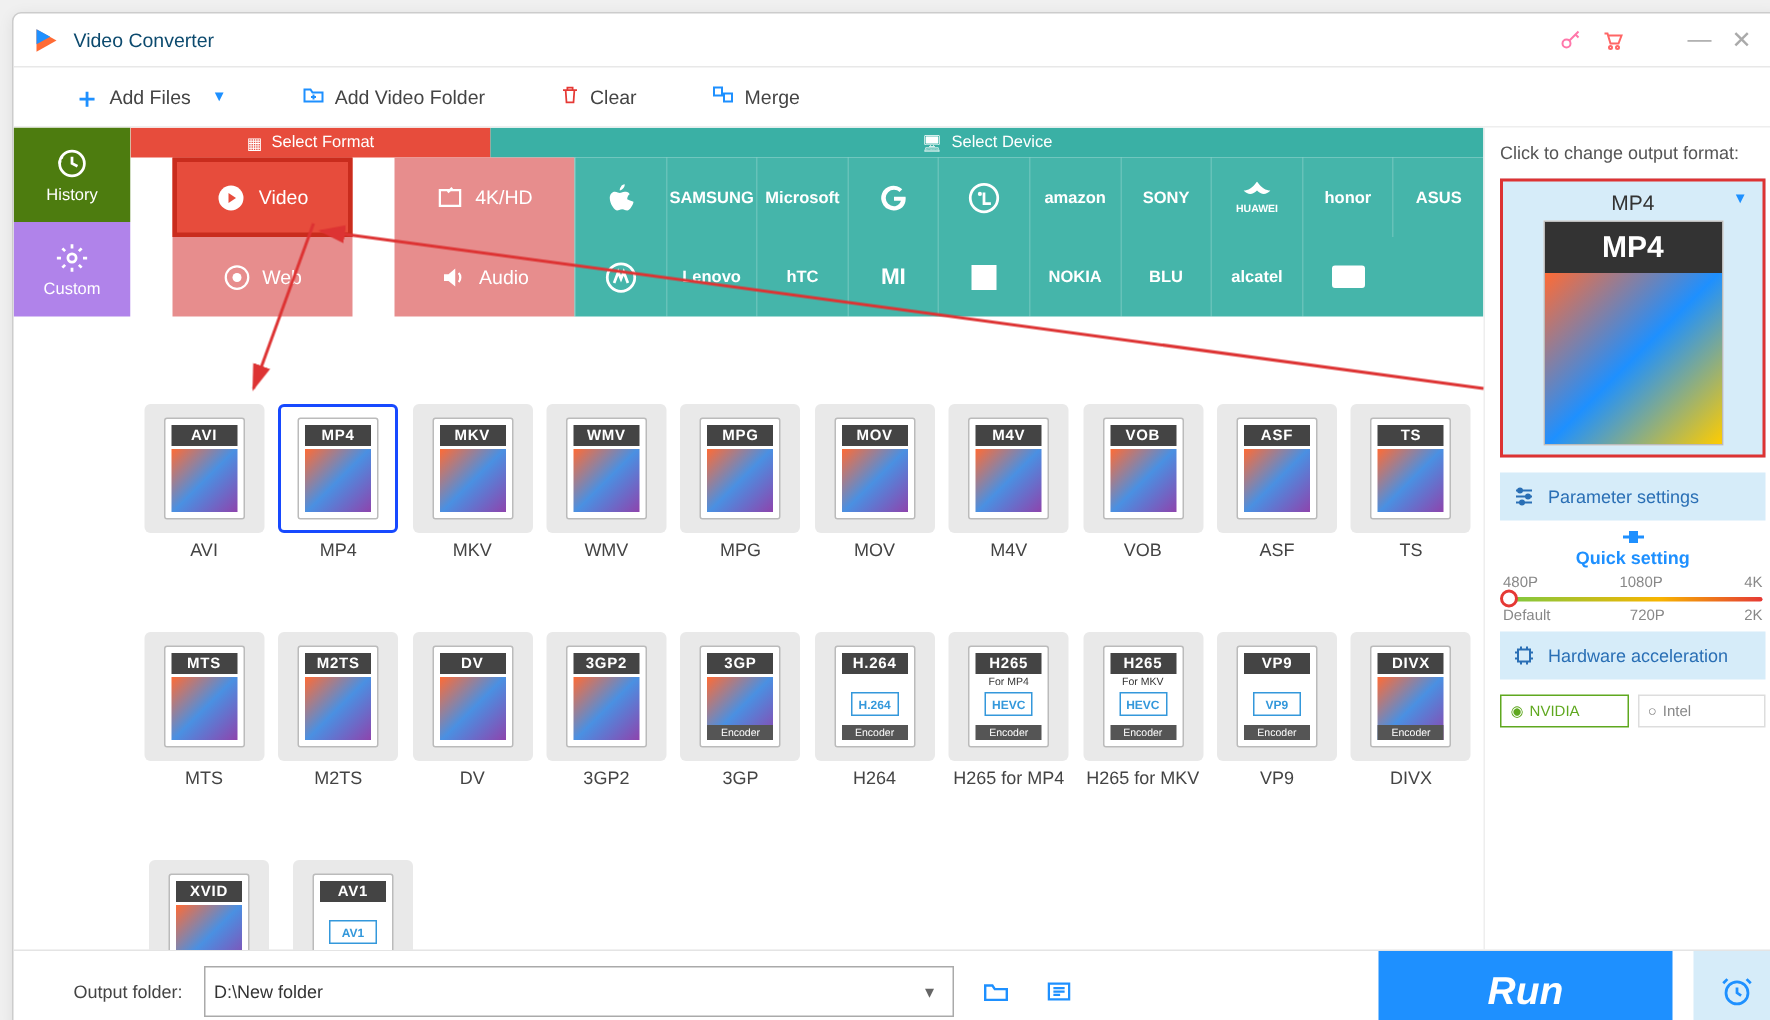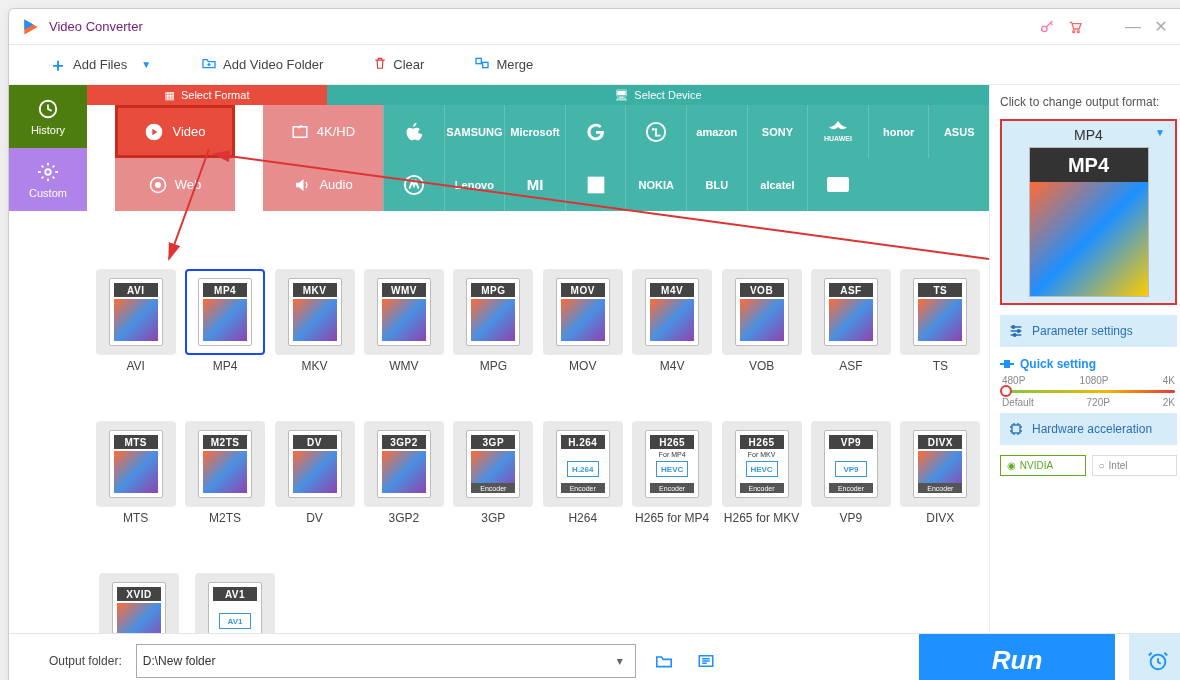--- a/index.html
+++ b/index.html
@@ -2,21 +2,21 @@
 <html><head>
 <meta charset="utf-8">
 <style>
 * { box-sizing: border-box; margin: 0; padding: 0; font-family: "Segoe UI", Arial, sans-serif; }
 body { background: #f0f0f0; padding: 8px; }
 .window { width: 1180px; height: 680px; background: #fff; border: 1px solid #ccc; border-radius: 6px; overflow: hidden; display: flex; flex-direction: column; box-shadow: 0 2px 10px rgba(0,0,0,.08); }
 
 
 .titlebar { height: 36px; display: flex; align-items: center; padding: 0 12px; border-bottom: 1px solid #e8e8e8; }
 .titlebar .logo { width: 20px; height: 20px; margin-right: 8px; }
-.titlebar .title { font-size: 13px; color: #701a75; flex: 1; }
+.titlebar .title { font-size: 13px; color: #0c4a6e; flex: 1; }
 .titlebar .t-icon { width: 28px; height: 28px; display: flex; align-items: center; justify-content: center; color: #aaa; cursor: pointer; }
 .titlebar .t-icon.key { color: #f7a; }
 .titlebar .t-icon.cart { color: #f66; }
 
 
 .toolbar { height: 40px; display: flex; align-items: center; padding: 0 40px; gap: 50px; border-bottom: 1px solid #eee; }
 .tool-btn { display: flex; align-items: center; gap: 6px; font-size: 13px; color: #444; cursor: pointer; }
 .tool-btn .plus { color: #1e90ff; font-weight: bold; font-size: 18px; }
 .tool-btn .drop { color: #1e90ff; font-size: 10px; margin-left: 8px; }
 .tool-btn .trash { color: #e53935; }
@@ -63,21 +63,21 @@
 
 .rightpanel { width: 198px; border-left: 1px solid #eee; padding: 10px 10px 0 10px; display:flex; flex-direction:column; gap:10px; font-size:12px; color:#444; }
 .rightpanel .hint { font-size: 12px; color:#555; }
 .outbox { border:2px solid #d33; background:#d6ecf9; padding:6px; display:flex; flex-direction:column; align-items:center; gap:4px;}
 .outbox .fmtname { font-size:14px; color:#333; align-self:stretch; display:flex; justify-content:center; position:relative;}
 .outbox .fmtname .tri { position:absolute; right:4px; color:#1e90ff; font-size:10px;}
 .outthumb { width:120px; height:150px; background:#fff; border:1px solid #bbb; display:flex; flex-direction:column;}
 .outthumb .tbar{ height:34px; background:#333; color:#fff; font-size:20px; font-weight:bold; display:flex;align-items:center;justify-content:center;}
 .outthumb .tbody{ flex:1; background:linear-gradient(135deg,#ff6b35,#1e90ff,#ffcc00);}
 .panel-btn { background:#d6ecf9; padding:8px; display:flex; align-items:center; gap:8px; color:#2a6fb5; cursor:pointer;}
-.qs-label { display:flex; align-items:center; gap:6px; color:#1e90ff; font-size:12px; font-weight:600;}
+.qs-label { display:flex; align-items:center; gap:6px; color:#1e90ff; font-size:12px; font-weight:600;flex-direction:column;}
 .qs-scale { position:relative; height:28px; margin:4px 2px 0 2px;}
 .qs-ticks { display:flex; justify-content:space-between; font-size:10px; color:#888;}
 .qs-track { height:3px; background:linear-gradient(90deg,#7ac943 0%,#f7b500 60%,#e53935 100%); margin:4px 0; border-radius:2px; position:relative;}
 .qs-thumb { position:absolute; top:-5px; left:-2px; width:12px; height:12px; border:2px solid #e53935; background:#fff; border-radius:50%;}
 .hw-btn { background:#d6ecf9; padding:8px; display:flex; align-items:center; gap:8px; color:#2a6fb5; cursor:pointer;}
 .gpu-row { display:flex; gap:6px;}
 .gpu { flex:1; border:1px solid #ddd; padding:4px 6px; font-size:10px; display:flex; align-items:center; gap:4px; color:#888; cursor:pointer;}
 .gpu.nvidia { color:#5fa81f; border-color:#5fa81f;}
 
 
@@ -243,20 +243,21 @@
             </div>
             <div class="brand">honor</div>
             <div class="brand">ASUS</div>
             <div class="brand">
               <svg width="22" height="22" viewBox="0 0 24 24">
                 <circle cx="12" cy="12" r="10" fill="none" stroke="#fff" stroke-width="2"></circle>
                 <path d="M7 16l3-8 2 5 2-5 3 8" fill="none" stroke="#fff" stroke-width="2"></path>
               </svg>
             </div>
             <div class="brand">Lenovo</div>
+            <div class="brand">hTC</div>
             <div class="brand">
               <span style="font-size:15px;font-weight:bold;">MI</span>
             </div>
             <div class="brand">
               <svg width="20" height="20" viewBox="0 0 24 24" fill="none" stroke="#fff" stroke-width="2">
                 <rect x="3" y="3" width="18" height="18"></rect>
                 <path d="M12 8v8M8 12h8"></path>
               </svg>
             </div>
             <div class="brand">NOKIA</div>

